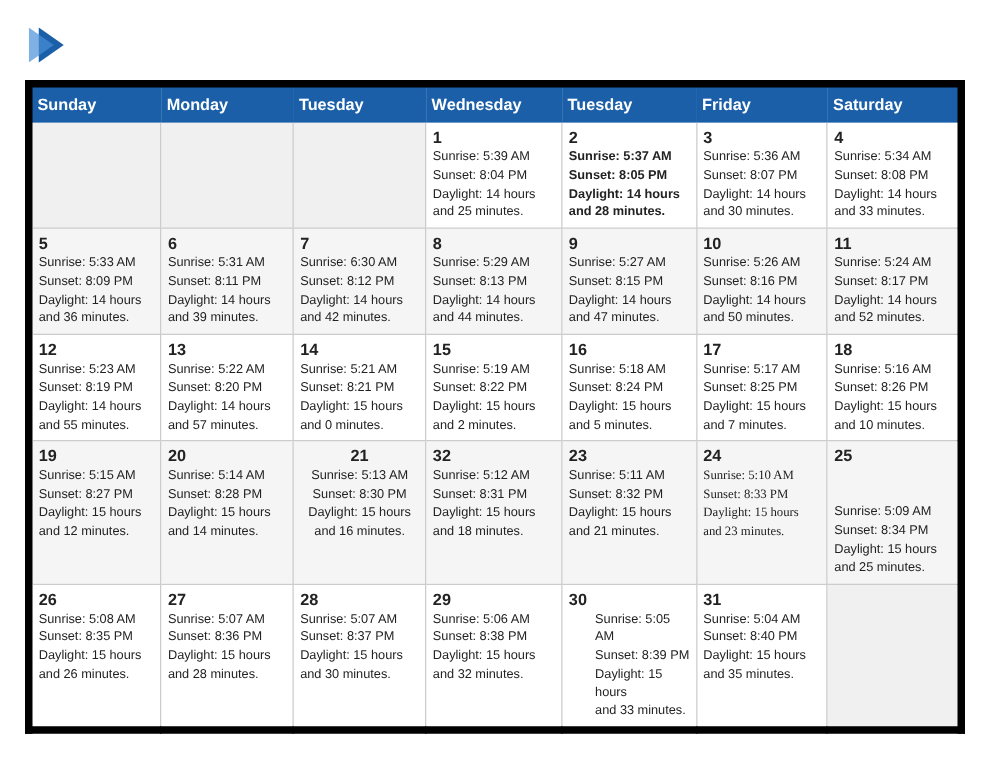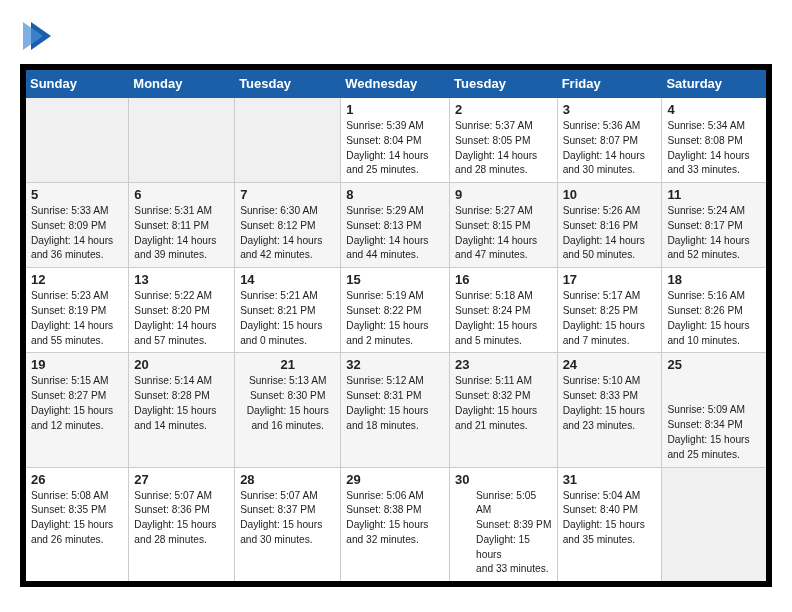--- a/index.html
+++ b/index.html
@@ -125,21 +125,21 @@
           <td class="empty-cell"></td>
           <td style="background: rgb(255, 255, 255);">
             <span class="day-num">1</span>
             <div class="day-info" style="white-space: pre-line;">Sunrise: 5:39 AM
 Sunset: 8:04 PM
 Daylight: 14 hours
 and 25 minutes.</div>
           </td>
           <td style="background: rgb(255, 255, 255);">
             <span class="day-num">2</span>
-            <div class="day-info" style="white-space: pre-line;">Sunrise: 5:37 AM
+            <div class="day-info" style="white-space: pre-line; font-weight: bold;">Sunrise: 5:37 AM
 Sunset: 8:05 PM
 Daylight: 14 hours
 and 28 minutes.</div>
           </td>
           <td style="background: rgb(255, 255, 255);">
             <span class="day-num">3</span>
             <div class="day-info" style="white-space: pre-line;">Sunrise: 5:36 AM
 Sunset: 8:07 PM
 Daylight: 14 hours
 and 30 minutes.</div>
@@ -285,21 +285,21 @@
           </td>
           <td style="background: rgb(245, 245, 245);">
             <span class="day-num">23</span>
             <div class="day-info" style="white-space: pre-line;">Sunrise: 5:11 AM
 Sunset: 8:32 PM
 Daylight: 15 hours
 and 21 minutes.</div>
           </td>
           <td style="background: rgb(245, 245, 245);">
             <span class="day-num">24</span>
-            <div class="day-info" style="white-space: pre-line;">Sunrise: 5:10 AM
+            <div class="day-info" style="white-space: pre-line; font-family: Liberation Serif, serif;">Sunrise: 5:10 AM
 Sunset: 8:33 PM
 Daylight: 15 hours
 and 23 minutes.</div>
           </td>
           <td style="background: rgb(245, 245, 245);">
             <span class="day-num">25</span>
             <div class="day-info" style="white-space: pre-line; margin-top: 31px;">Sunrise: 5:09 AM
 Sunset: 8:34 PM
 Daylight: 15 hours
 and 25 minutes.</div>

